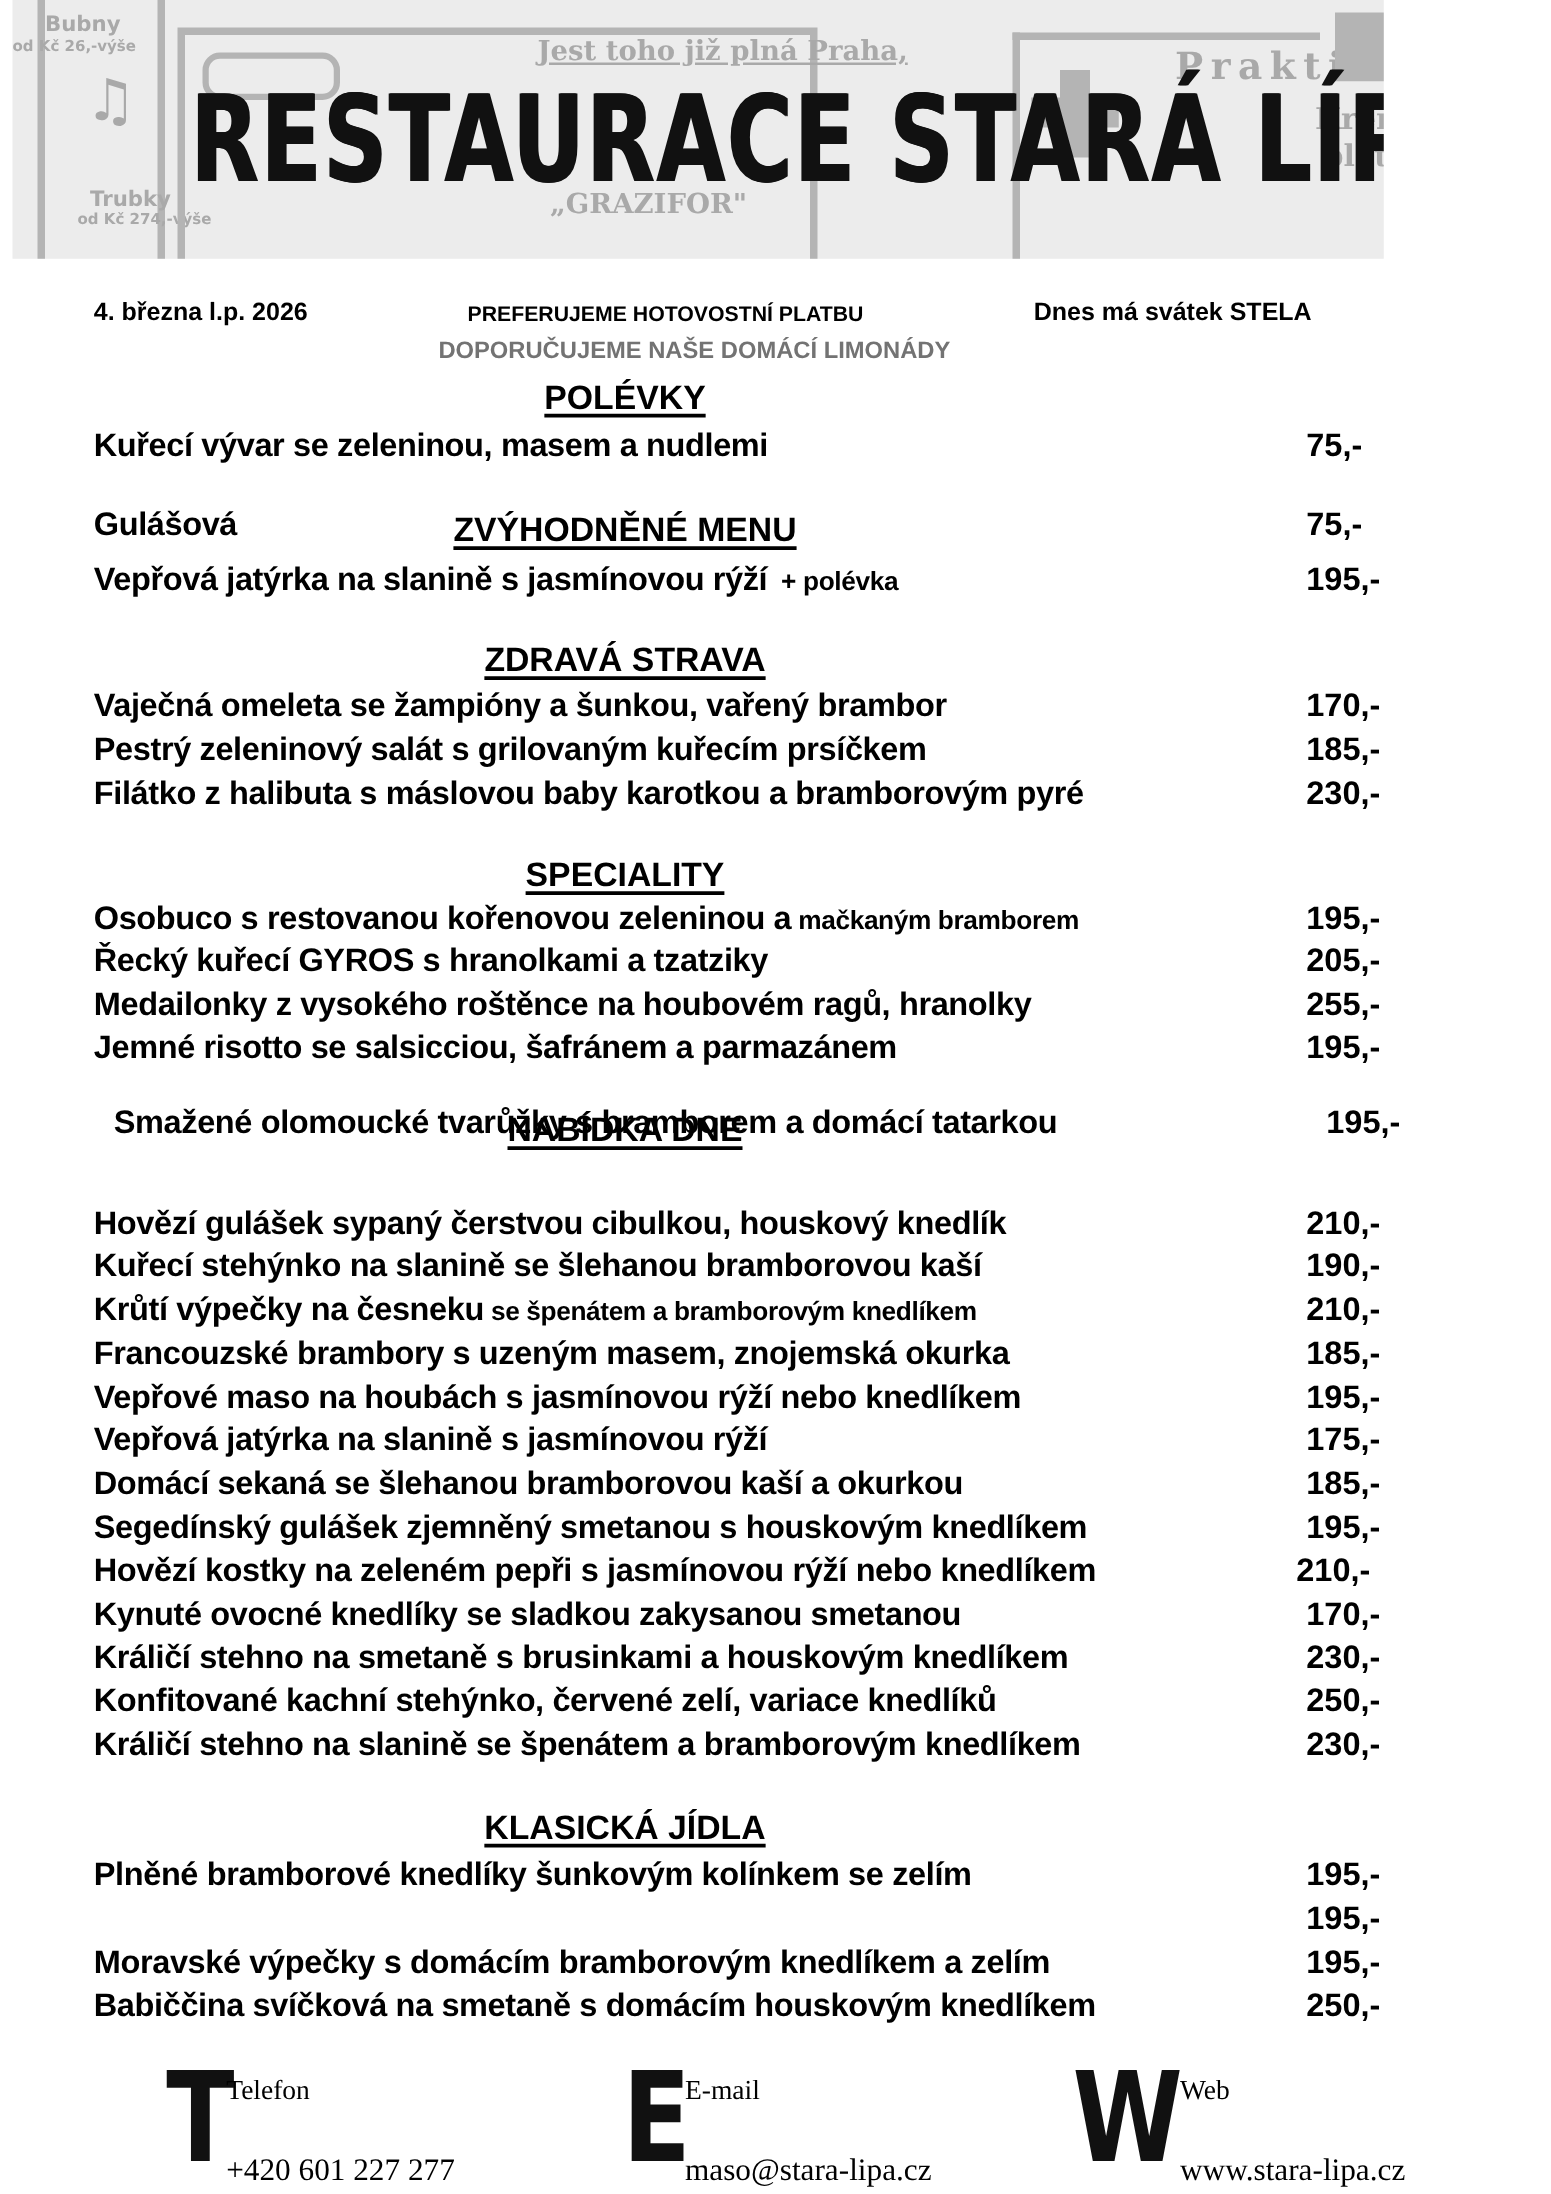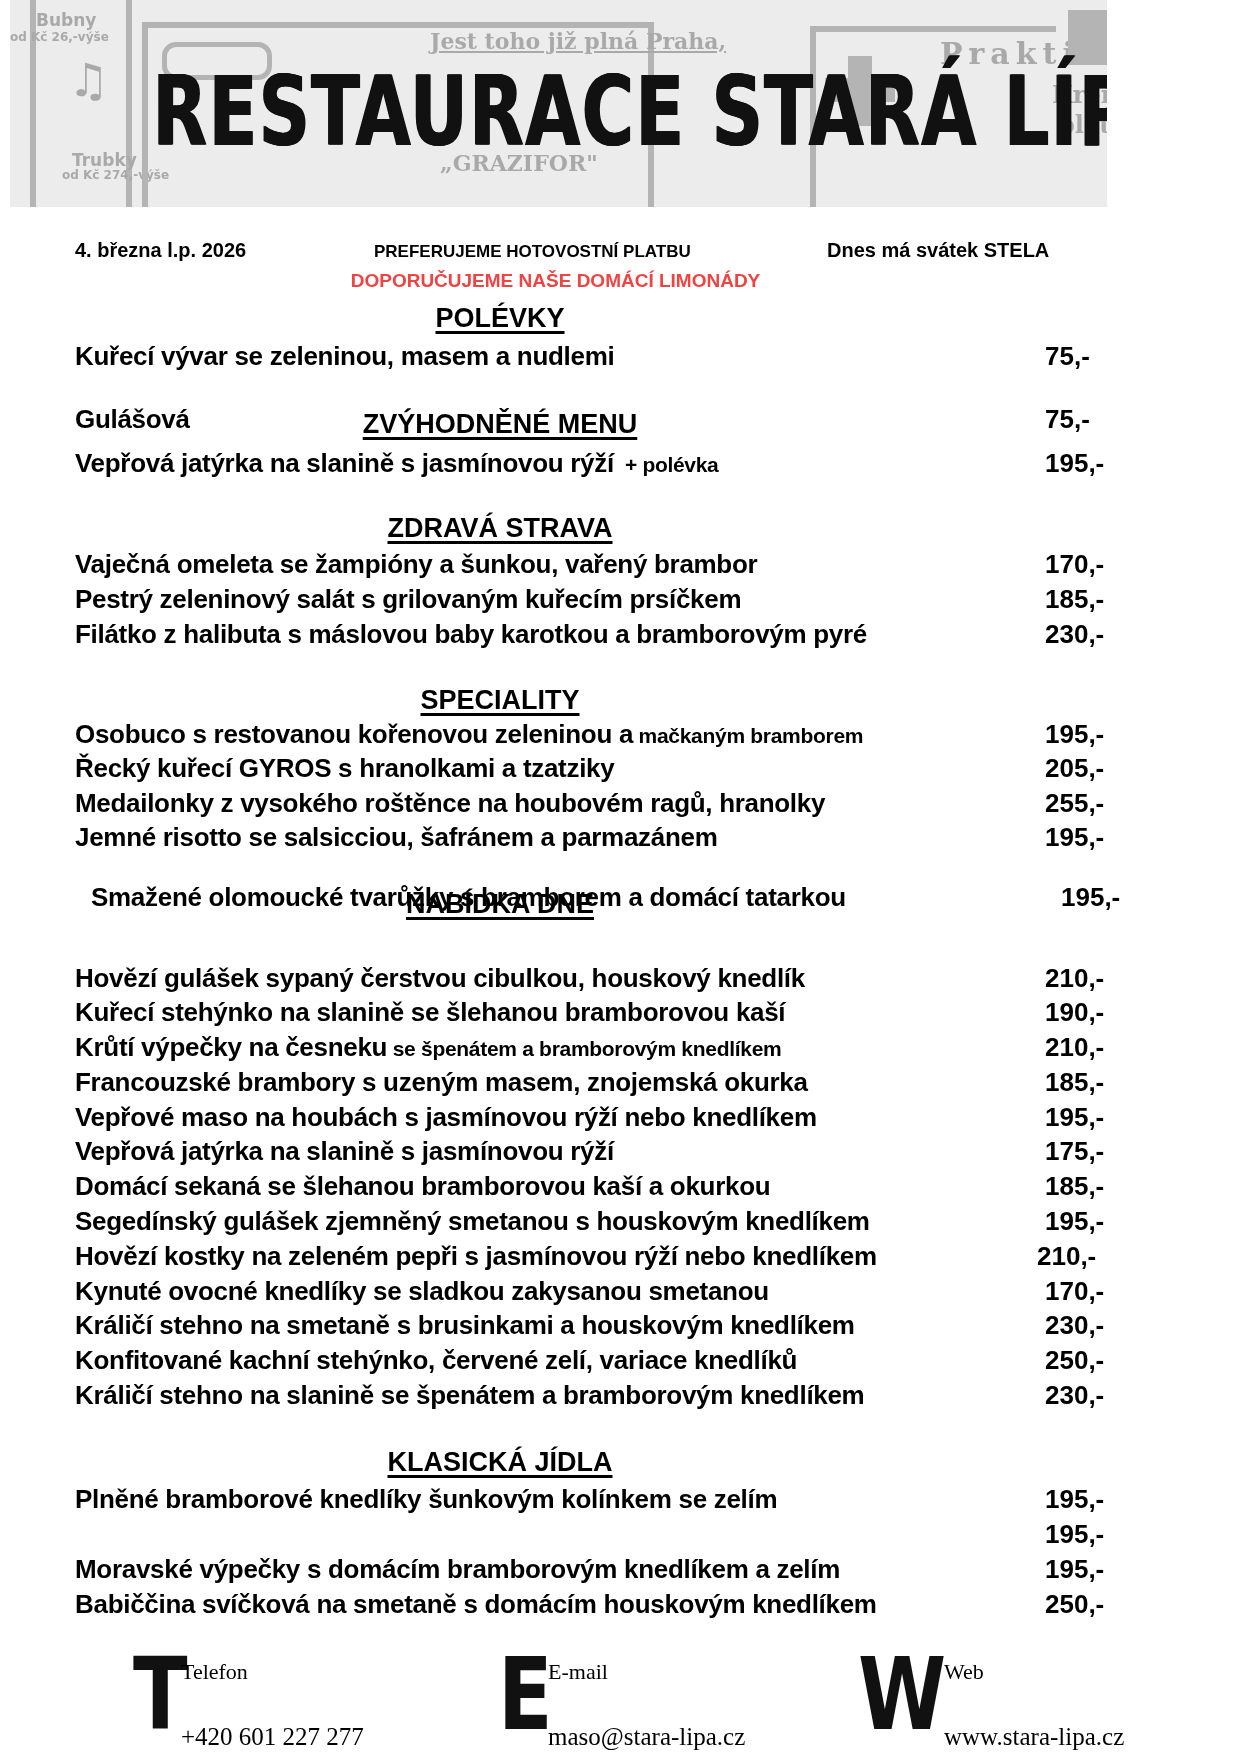--- a/index.html
+++ b/index.html
@@ -19,21 +19,21 @@
                   transform: scaleX(0.74); transform-origin: 548px 0; white-space: nowrap;
                   text-shadow: 1px 0 0 #111, -1px 0 0 #111; }
 
   
   .info { position: absolute; top: 239px; left: 75px; right: 95px; height: 26px;
           font-size: 20px; font-weight: bold; }
   .info .date { position: absolute; left: 0; top: 0; }
   .info .pay { position: absolute; left: 299px; top: 3px; font-size: 17px; }
   .info .nameday { position: absolute; left: 752px; top: 0; }
   .promo { position: absolute; top: 270px; left: 0; width: 1111px; text-align: center;
-           font-size: 19px; font-weight: bold; color: #ef4444; }
+           font-size: 19px; font-weight: bold; color: #737373; }
 
   
   .section-title { position: absolute; left: 0; width: 1000px; text-align: center;
                    font-size: 27px; font-weight: bold; line-height: 32px; }
   .section-title span { text-decoration: underline; text-decoration-thickness: 3px;
                         text-underline-offset: 4px; }
   .row { position: absolute; left: 75px; width: 1035px; height: 32px; line-height: 32px;
          font-size: 26px; font-weight: bold; white-space: nowrap; }
   .row .name { position: absolute; left: 0; top: 0; letter-spacing: -0.3px; }
   .row .name .small { font-size: 21px; }

